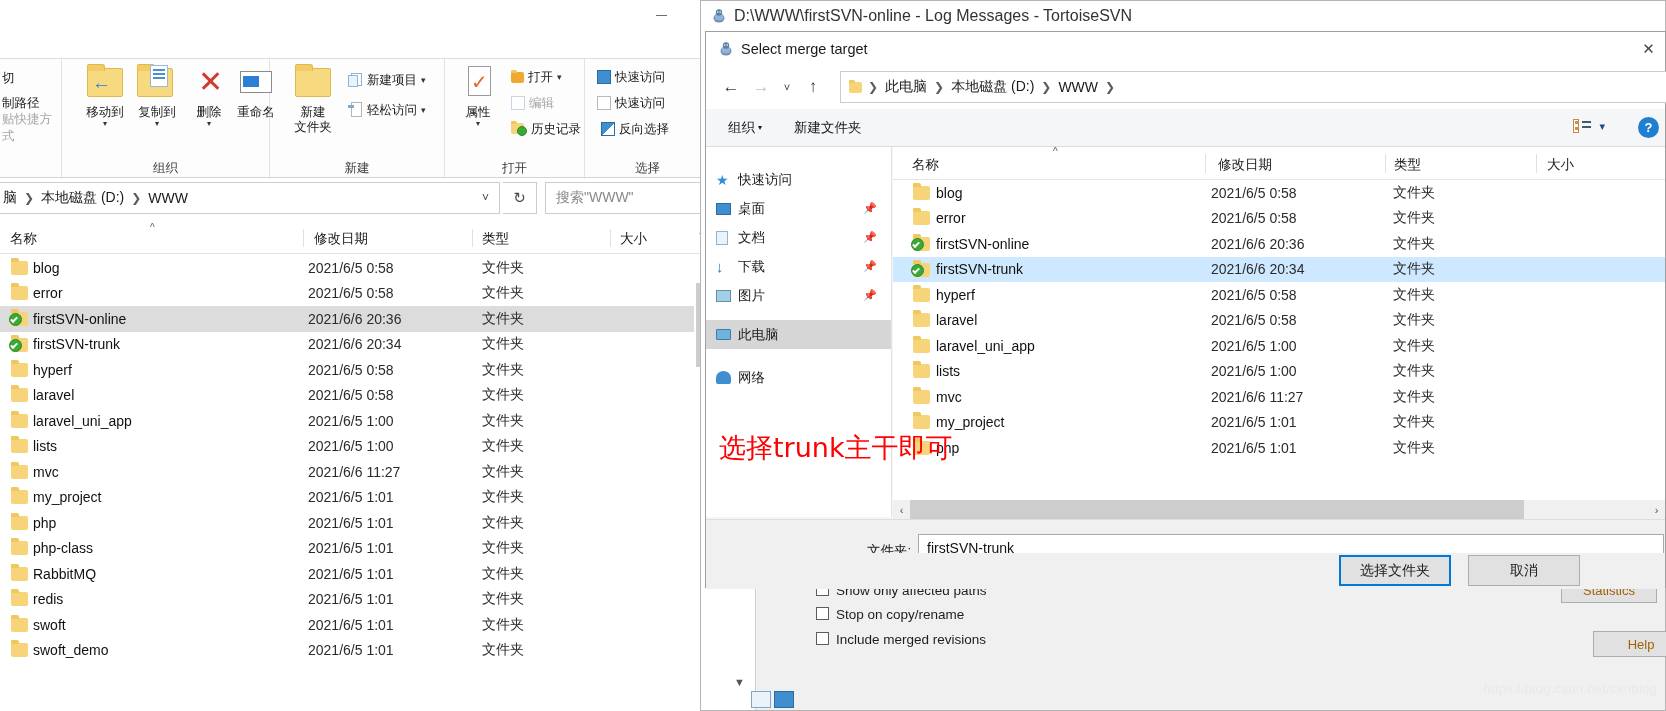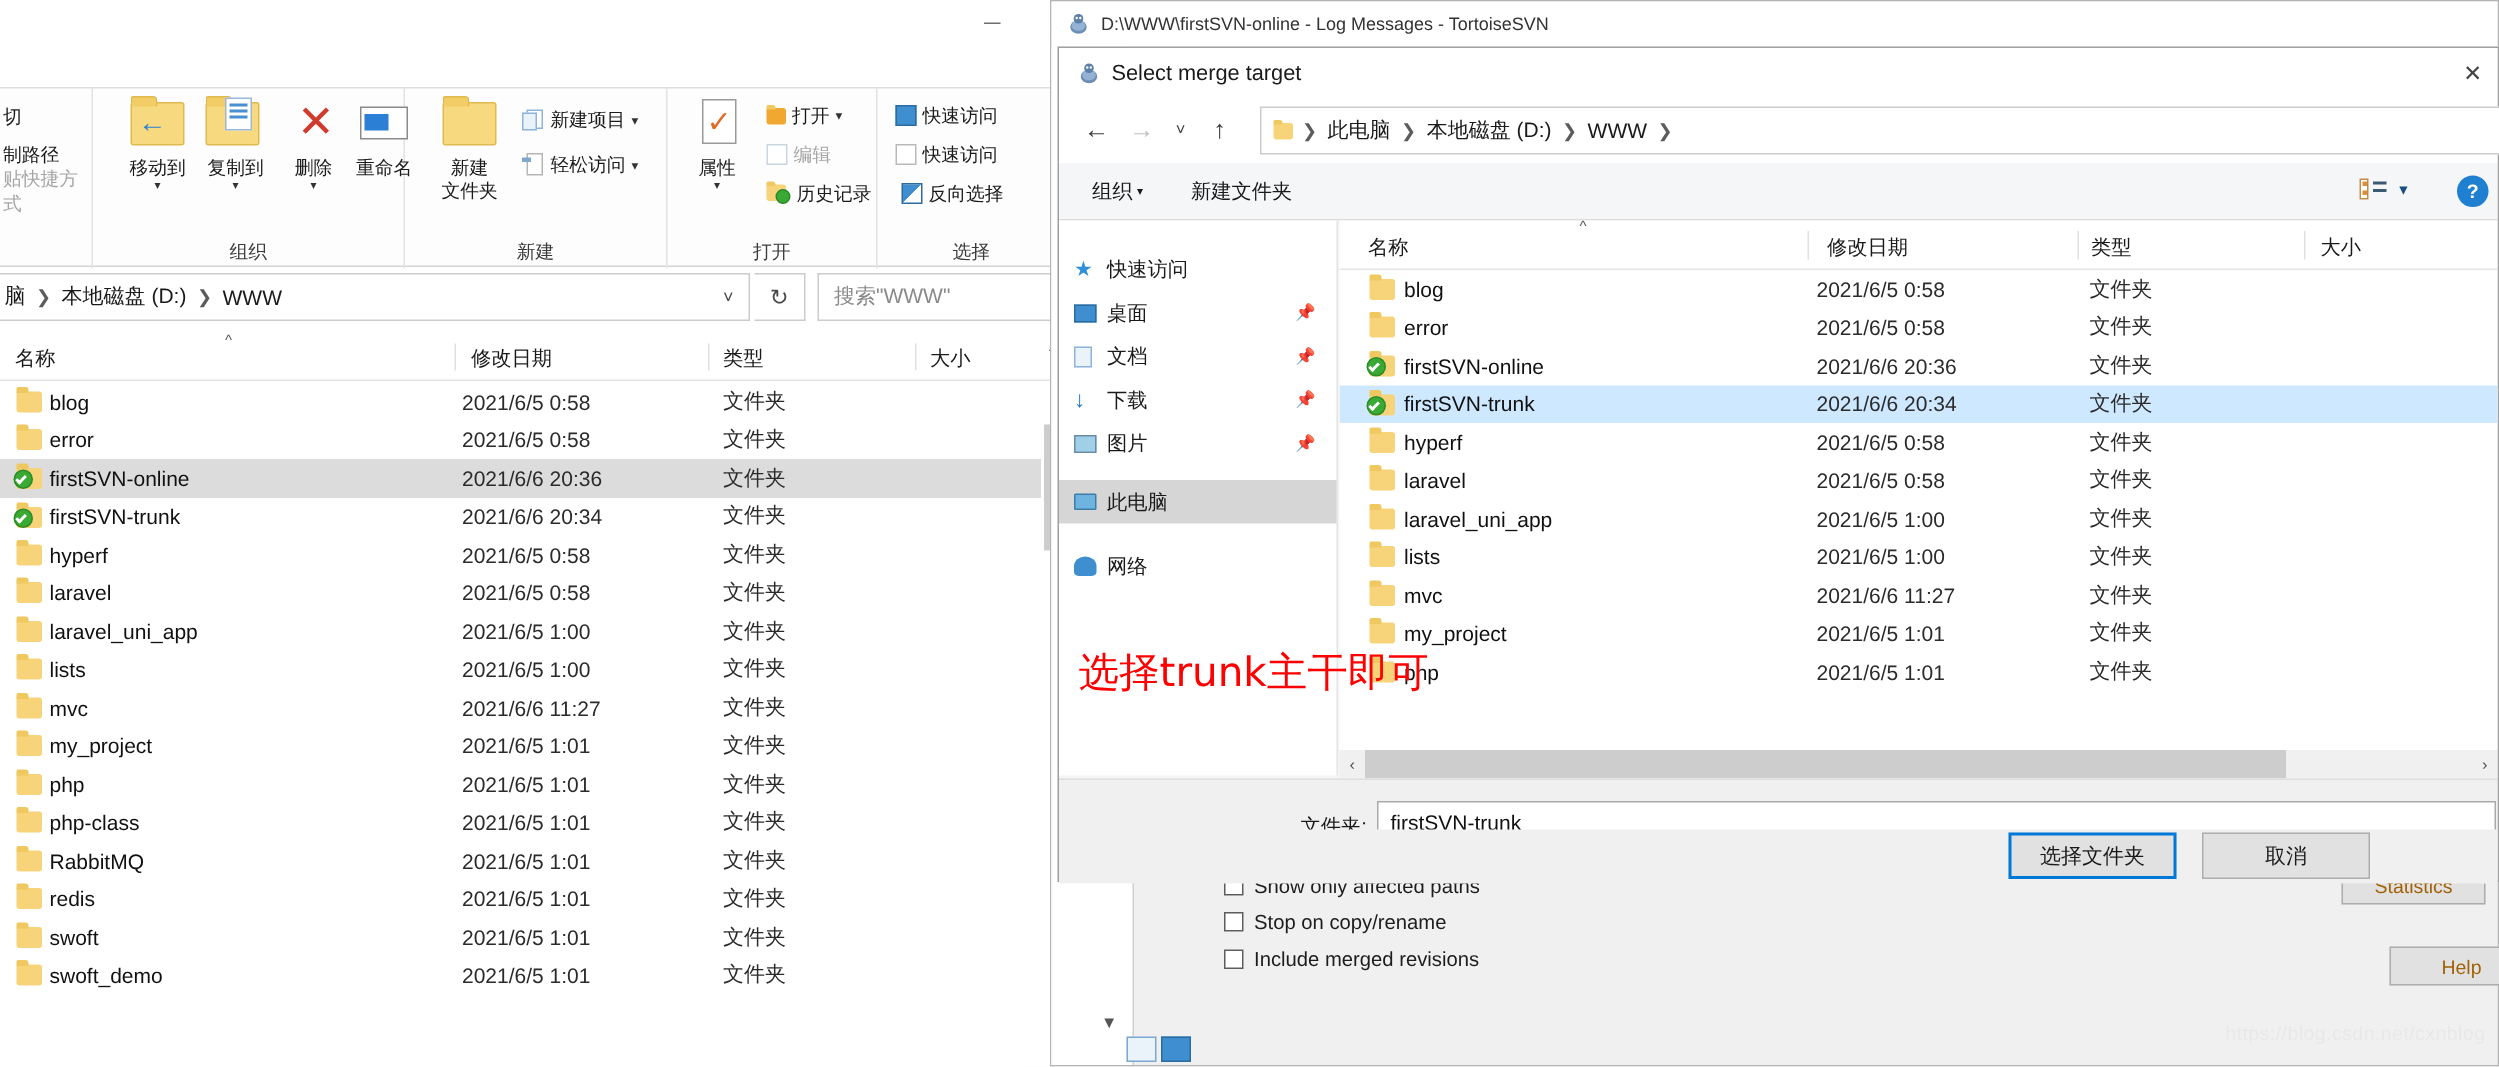--- a/index.html
+++ b/index.html
@@ -133,33 +133,33 @@
                       display:flex; align-items:center; justify-content:center;}
 
   
   #tsvn {
     position:absolute; left:700px; top:0; width:966px; height:711px;
     background:#f0f0f0; border:1px solid #b5b5b5;
   }
   .tsvn-title {
     position:absolute; left:0; top:0; width:964px; height:30px;
     background:#ffffff; display:flex; align-items:center; padding-left:10px;
-    font-size:12px; color:#333;
+    font-size:16px; color:#333;
   }
   .tsvn-icon {
     width:16px; height:16px; margin-right:7px; position:relative; flex:0 0 auto;
   }
   .tsvn-body {
     position:absolute; left:0; top:30px; width:964px; height:679px; background:#f0f0f0;
   }
   .tsvn-leftpanel {
     position:absolute; left:0; top:0; width:55px; height:679px; background:#fff;
     border-right:1px solid #cfcfcf;
   }
-  .tsvn-chk { position:absolute; display:flex; align-items:center; font-size:13.5px; color:#1d1d1d; }
+  .tsvn-chk { position:absolute; display:flex; align-items:flex-start; font-size:13.5px; color:#1d1d1d; }
   .tsvn-chk .box { width:13px; height:13px; border:1px solid #5c5c5c; background:#fff; margin-right:7px; flex:0 0 auto;}
   .tsvn-btn {
     position:absolute; width:96px; height:26px; background:#e1e1e1; border:1px solid #adadad;
     display:flex; align-items:center; justify-content:center; font-size:13px; color:#a16207;
   }
   .tsvn-smallicons { position:absolute; left:50px; bottom:2px; display:flex; gap:3px; }
   .tsvn-smallicons i {
     display:block; width:20px; height:17px; border:1px solid #7aa8d0; background:#eaf2fa;
   }
   .tsvn-smallicons i.blue { background:#3f8fd0; border-color:#2a6ba0; }

